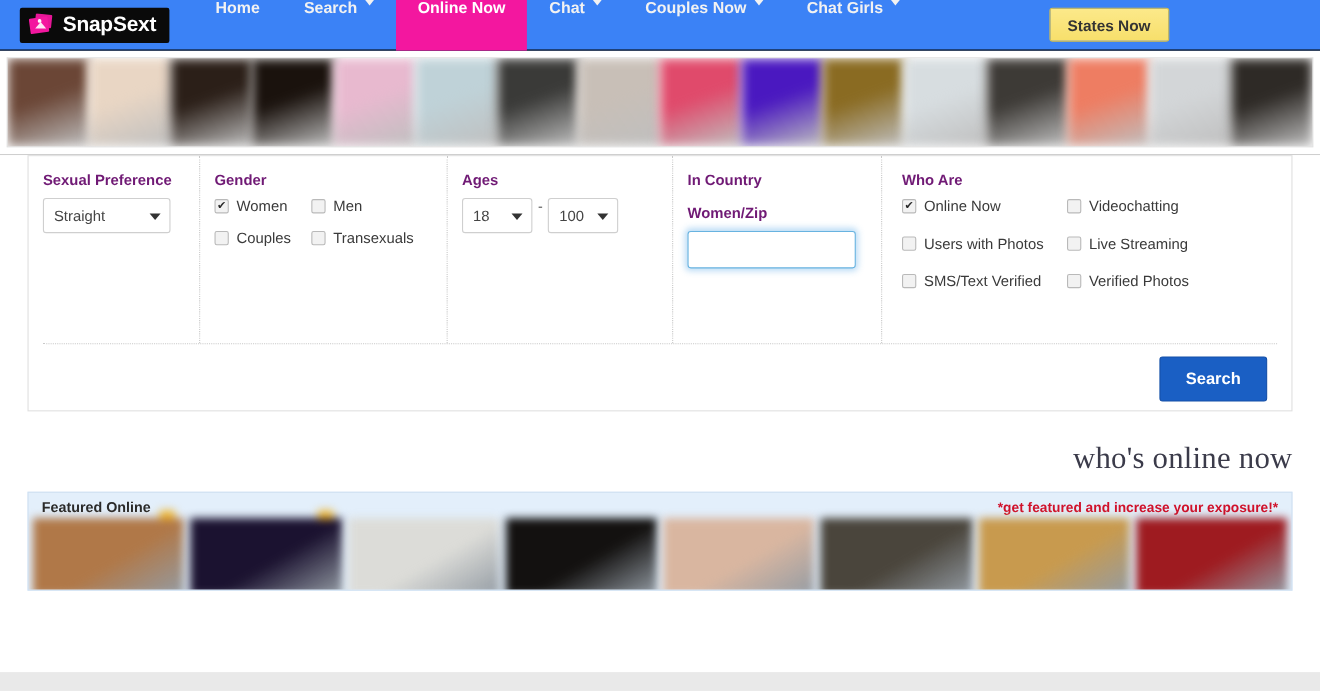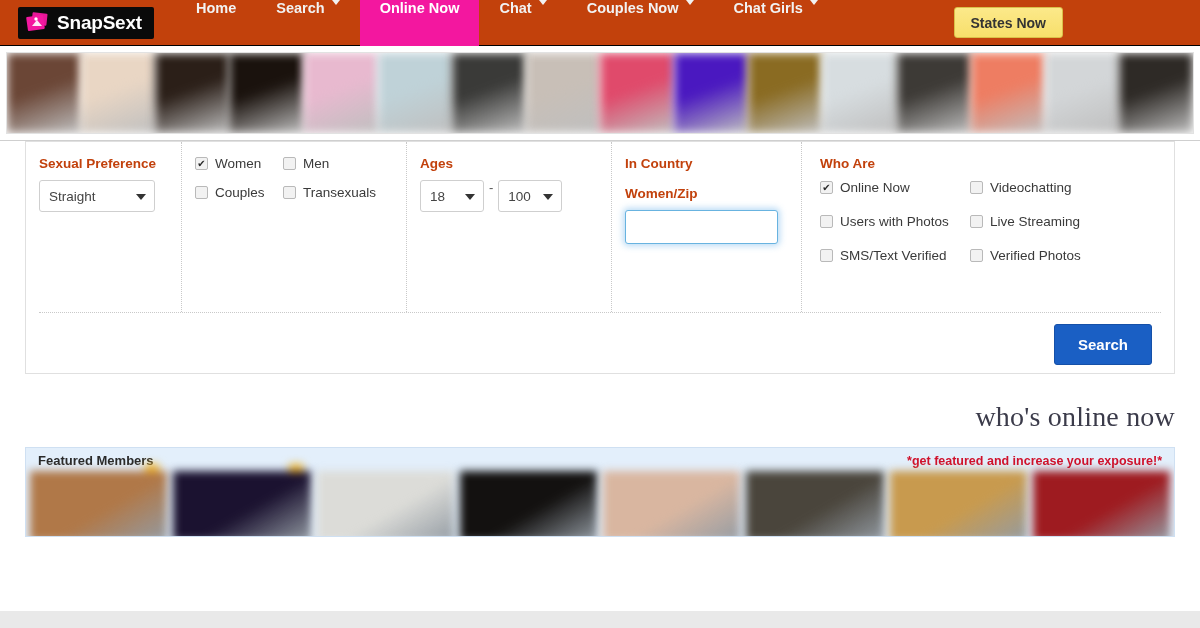--- a/index.html
+++ b/index.html
@@ -8,21 +8,21 @@
     width: 1200px; height: 628px;
     overflow: hidden;
     background: #e9e9e9;
     font-family: "Liberation Sans", sans-serif;
   }
 
   
   .navbar {
     position: relative;
     height: 46px;
-    background: #c2410c;
+    background: #3b82f6;
     display: flex;
     align-items: center;
     padding: 0 0 0 18px;
     border-bottom: 1px solid #000;
   }
   .logo {
     background: #0a0a0a;
     height: 32px;
     display: flex;
     align-items: center;
@@ -105,21 +105,21 @@
   .cols { display: flex; height: 170px; }
   .col { padding: 14px 0 0 13px; position: relative; }
   .col + .col { border-left: 1px dotted #c9c9c9; }
   .col-pref   { width: 155px; }
   .col-gender { width: 225px; }
   .col-ages   { width: 205px; }
   .col-country{ width: 190px; }
   .col-who    { flex: 1; padding-left: 18px; }
 
   .col-label {
-    font-size: 13.5px; font-weight: bold; color: #c2410c;
+    font-size: 13.5px; font-weight: bold; color: #701a75;
     margin-bottom: 9px;
   }
   .col-label.sub { margin-top: 15px; }
 
   select.styled {
     appearance: none; -webkit-appearance: none;
     border: 1px solid #cfcfcf; border-radius: 3px;
     background: #fff;
     height: 32px; padding: 0 26px 0 9px;
     font-size: 13.5px; color: #444;
@@ -294,20 +294,21 @@
       <div class="cols">
 
         <div class="col col-pref">
           <div class="col-label">Sexual Preference</div>
           <div class="sel-wrap sel-pref">
             <select class="styled" id="sel-pref"><option value="Straight">Straight</option><option value="Gay">Gay</option><option value="Bisexual">Bisexual</option></select>
           </div>
         </div>
 
         <div class="col col-gender">
+          <div class="col-label">Gender</div>
           <div class="chk-grid gender-grid" id="gender-grid">
               <div class="chk checked">
                 <span class="box"></span>
                 <span>Women</span>
               </div>
               <div class="chk">
                 <span class="box"></span>
                 <span>Men</span>
               </div>
               <div class="chk">
@@ -375,21 +376,21 @@
 
       <div class="panel-foot">
         <button class="search-btn">Search</button>
       </div>
     </div>
 
     <h2 class="section-title second">who's online now</h2>
 
     <div class="featured">
       <div class="featured-head">
-        <span class="featured-title">Featured Members</span>
+        <span class="featured-title">Featured Online</span>
         <span class="featured-note">*get featured and increase your exposure!*</span>
       </div>
       <div class="featured-cards" id="featured-cards">
           <div class="fcard" style="background: linear-gradient(150deg, rgb(176, 120, 72) 0%, rgb(176, 120, 72) 55%, rgba(0, 0, 0, 0.35) 100%);">
             <span class="fbadge"></span>
           </div>
           <div class="fcard" style="background: linear-gradient(150deg, rgb(27, 18, 48) 0%, rgb(27, 18, 48) 55%, rgba(0, 0, 0, 0.35) 100%);">
             <span class="fbadge"></span>
           </div>
           <div class="fcard" style="background: linear-gradient(150deg, rgb(220, 220, 216) 0%, rgb(220, 220, 216) 55%, rgba(0, 0, 0, 0.35) 100%);"></div>

